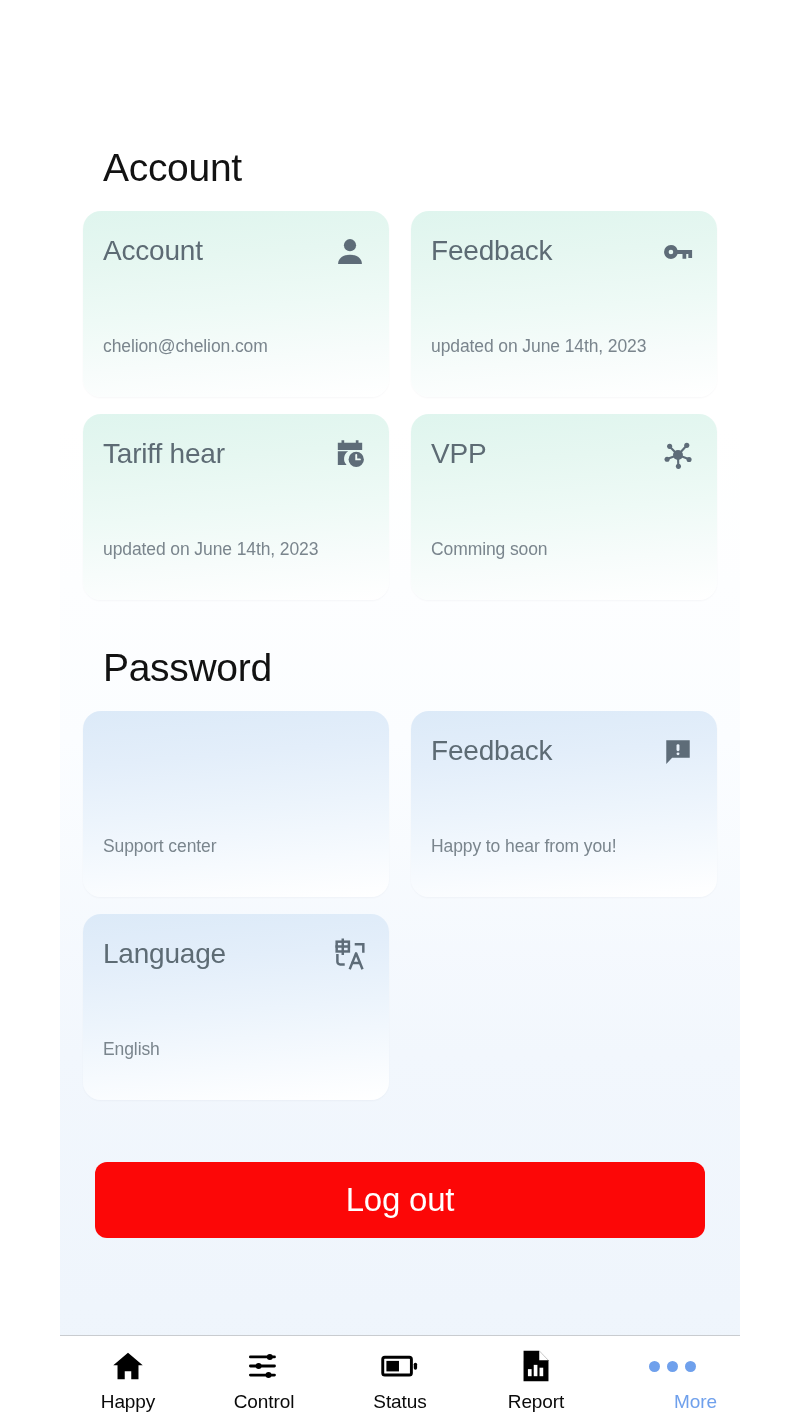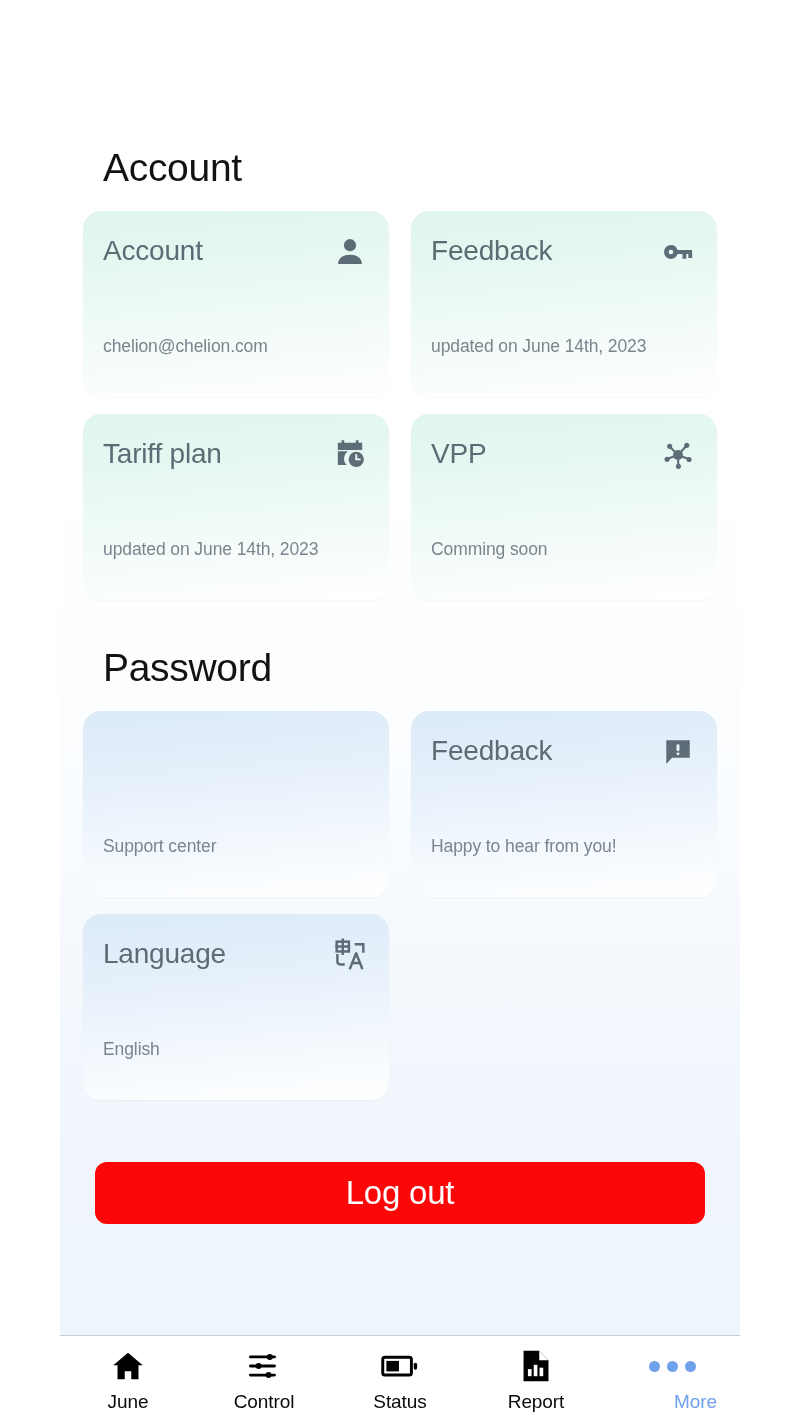--- a/index.html
+++ b/index.html
@@ -128,21 +128,21 @@
   }
 
   
   #logout-wrap {
     padding: 0 13px;
     margin-top: 62px;
   }
   #logout-button {
     display: block;
     width: 100%;
-    height: 62px;
+    height: 76px;
     border: none;
     border-radius: 12px;
     background: #fc0707;
     color: #ffffff;
     font-family: "Liberation Sans", sans-serif;
     font-size: 33px;
     font-weight: 400;
     letter-spacing: -0.2px;
     cursor: pointer;
     line-height: 62px;
@@ -224,21 +224,21 @@
             <svg width="36" height="36" viewBox="0 0 24 24" fill="#5e6c78">
               <path d="M7.3 7.4a4.6 4.6 0 1 0 0 9.2 4.6 4.6 0 0 0 4.36-3.2H15v3.1h2.5v-3.1h1.4V16h2.5v-5.4h-9.74A4.6 4.6 0 0 0 7.3 7.4zm0 3.05a1.55 1.55 0 1 1 0 3.1 1.55 1.55 0 0 1 0-3.1z"></path>
             </svg>
           </div>
         </div>
         <div class="card-sub">updated on June 14th, 2023</div>
       </div>
 
       <div class="card mint">
         <div class="card-head">
-          <div class="card-title">Tariff plan</div>
+          <div class="card-title">Tariff hear</div>
           <div class="card-icon">
             <svg width="34" height="34" viewBox="0 0 24 24" fill="#5e6c78">
               <path d="M6 1.6h1.9v2H6zM16.1 1.6H18v2h-1.9z"></path>
               <path d="M3.4 3.4h17.2v5.1H3.4z"></path>
               <path d="M3.4 9.4h7.3A6.2 6.2 0 0 0 9.6 19H3.4z"></path>
               <path d="M12.2 10.2h8.4V19h-8.4z" fill="none"></path>
               <circle cx="16.4" cy="15.1" r="5.4"></circle>
               <path d="M16.4 11.9v3.2h2.6" stroke="#eef8f4" stroke-width="1.35" fill="none" stroke-linecap="round"></path>
             </svg>
           </div>
@@ -322,21 +322,21 @@
   </div>
 
   <div id="bottom-nav">
 
     <div class="nav-item">
       <div class="nav-icon">
         <svg width="34" height="34" viewBox="0 0 24 24" fill="#000000">
           <path d="M12 2.6 1.6 11.4h3v10h5.1v-5.7h4.6v5.7h5.1v-10h3z"></path>
         </svg>
       </div>
-      <div class="nav-label">June</div>
+      <div class="nav-label">Happy</div>
     </div>
 
     <div class="nav-item">
       <div class="nav-icon">
         <svg width="34" height="34" viewBox="0 0 24 24" fill="none" stroke="#000000" stroke-width="2" stroke-linecap="round">
           <line x1="2.4" y1="5.6" x2="19.4" y2="5.6"></line>
           <line x1="2.4" y1="12" x2="19.4" y2="12"></line>
           <line x1="2.4" y1="18.4" x2="19.4" y2="18.4"></line>
           <circle cx="16.1" cy="5.6" r="2.1" fill="#000000" stroke="none"></circle>
           <circle cx="8.2" cy="12" r="2.1" fill="#000000" stroke="none"></circle>

